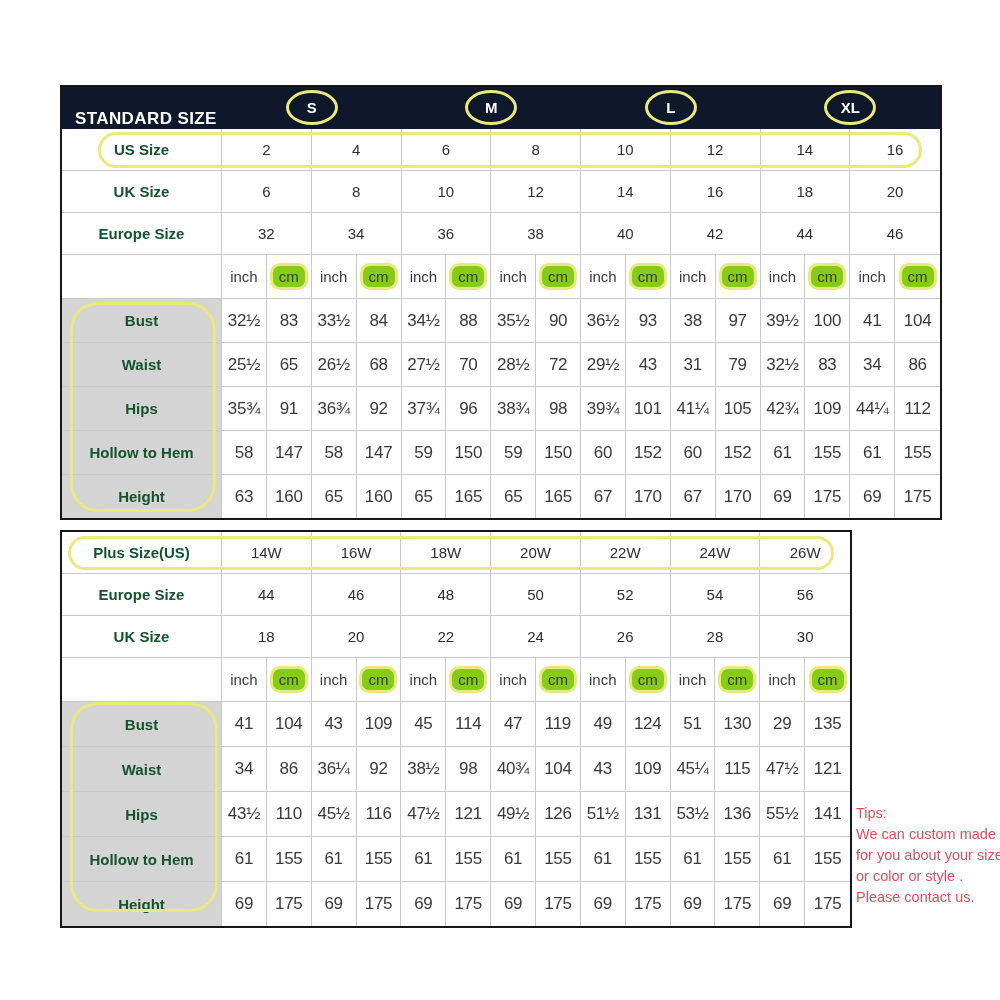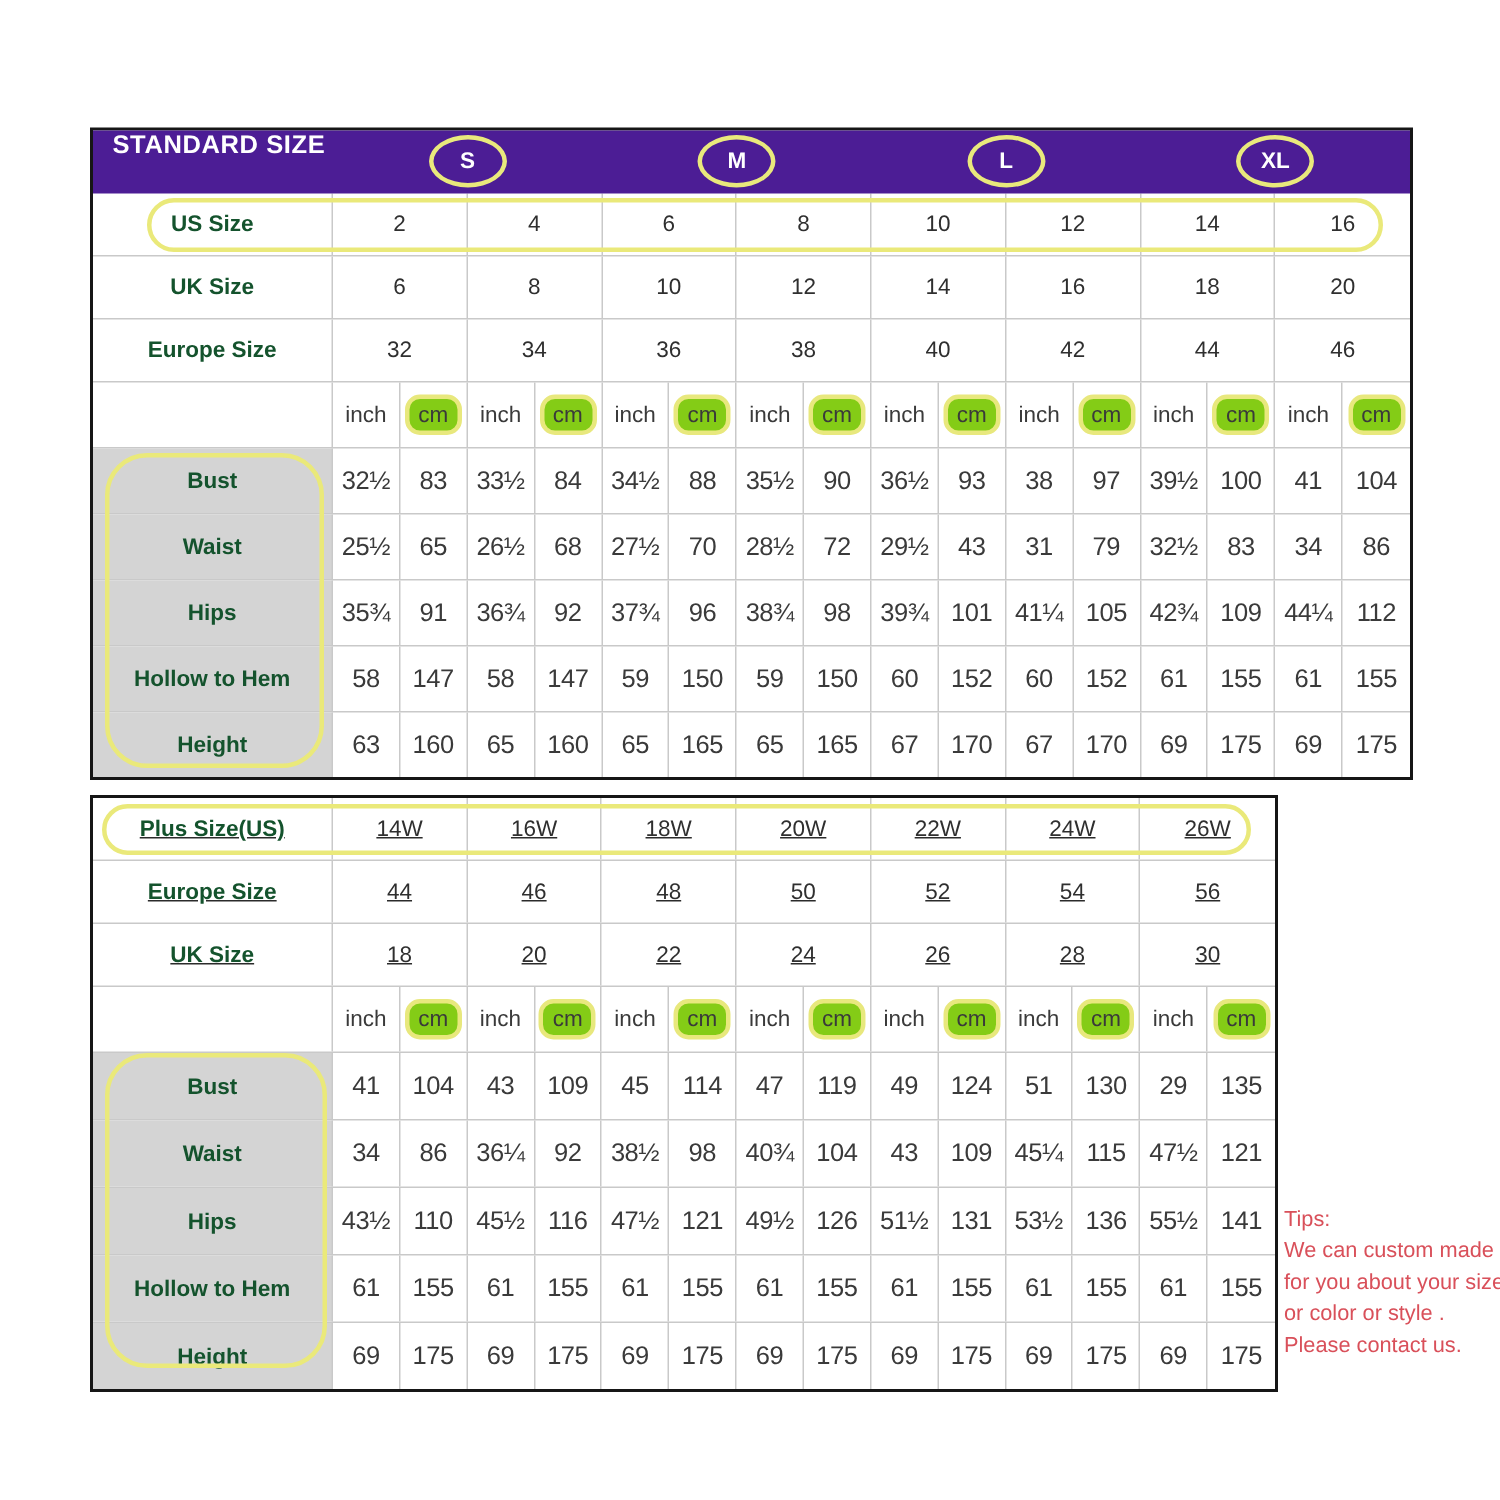--- a/index.html
+++ b/index.html
@@ -10,22 +10,22 @@
   }
   .size-table{
     position:absolute;background:#fff;
     border:2px solid #161616;box-sizing:border-box;
   }
   #table-standard{left:60px;top:85px;width:882px;}
   #table-plus{left:60px;top:530px;width:792px;}
 
   
   .thead{
-    position:relative;height:42px;background:#4c1d95;color:#fff;
-    display:flex;align-items:flex-start;
+    position:relative;height:42px;background:#0f172a;color:#fff;
+    display:flex;align-items:flex-end;
   }
   .thead .title{
     font-weight:bold;font-size:17px;letter-spacing:.4px;padding-left:13px;
   }
   .badge{
     position:absolute;top:3px;width:52px;height:35px;
     border:3px solid #e9e97c;border-radius:50%;
     display:flex;align-items:center;justify-content:center;
     font-weight:bold;font-size:15px;color:#fff;box-sizing:border-box;
   }
@@ -39,21 +39,21 @@
     display:flex;align-items:center;justify-content:center;
     border-right:1px solid #c9c9c9;box-sizing:border-box;
     overflow:hidden;
   }
   .row .cell:last-child{border-right:none;}
   .span2{grid-column:span 2;}
 
   .size-row{height:41px;}
   .unit-row{height:43px;}
   .measure-row{height:43px;}
-  #table-plus .size-row{height:41px;text-decoration:underline;}
+  #table-plus .size-row{height:41px;}
   #table-plus .measure-row{height:44px;}
 
   .label-cell{font-weight:bold;font-size:15px;color:#14532d;}
   .gray{background:#d4d4d4;}
   .size-val{font-size:15px;color:#2f2f2f;}
   .measure-val{font-size:17px;color:#3a3a3a;letter-spacing:-0.3px;}
   .unit-txt{font-size:15px;color:#3a3a3a;}
   .chip{
     display:inline-block;border:3px solid #e8e87d;border-radius:10px;
     padding:2px 6px;background:#84cc16;font-size:15px;color:#3a3a3a;

